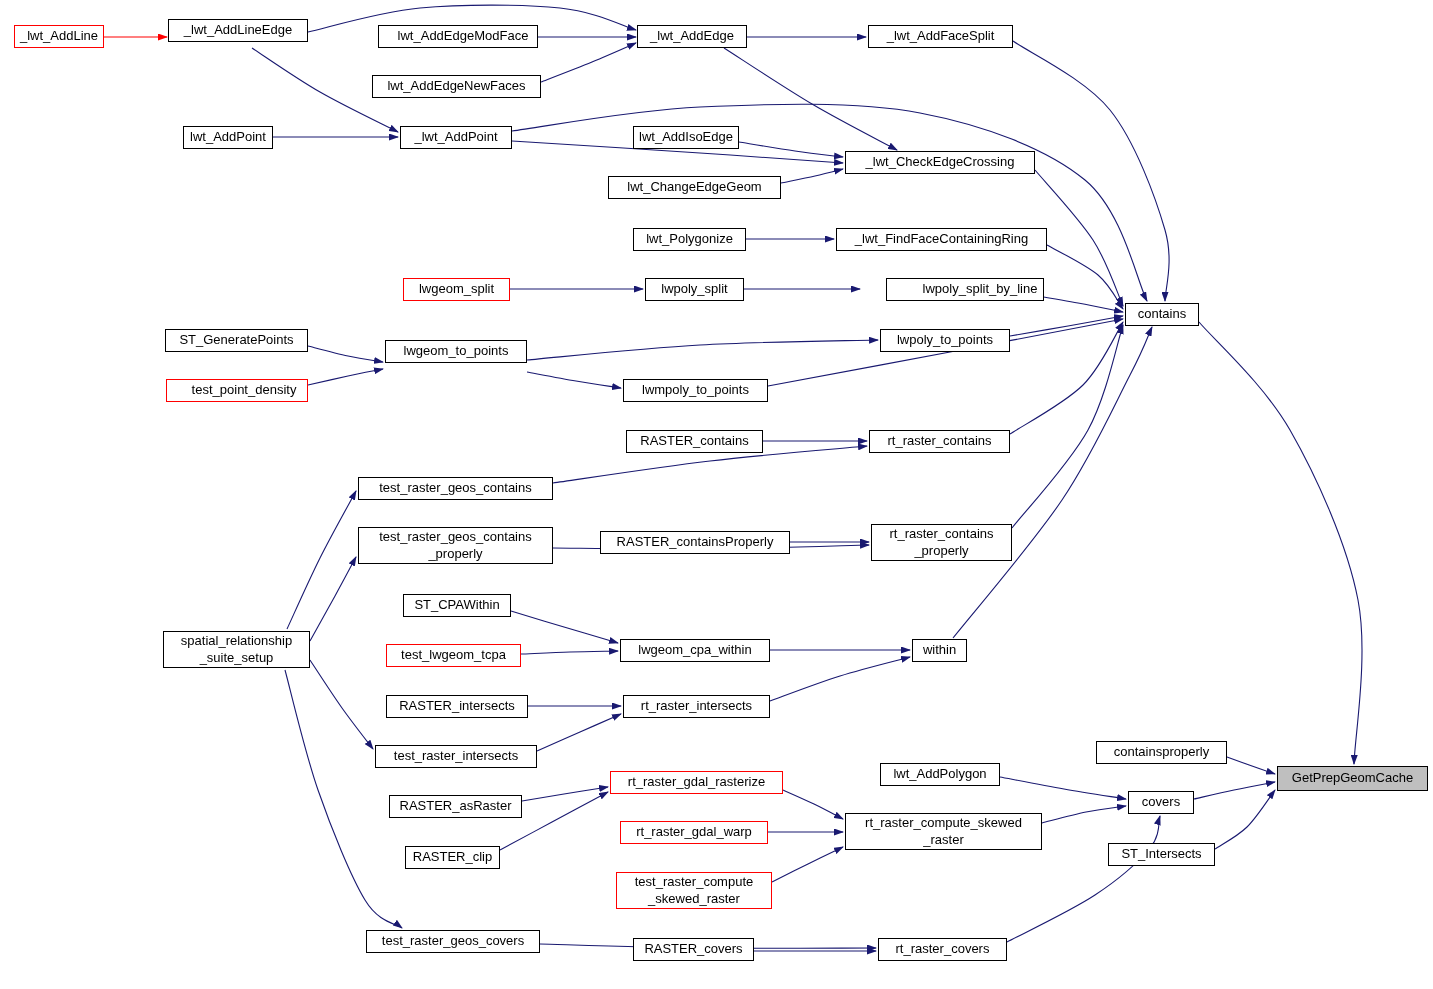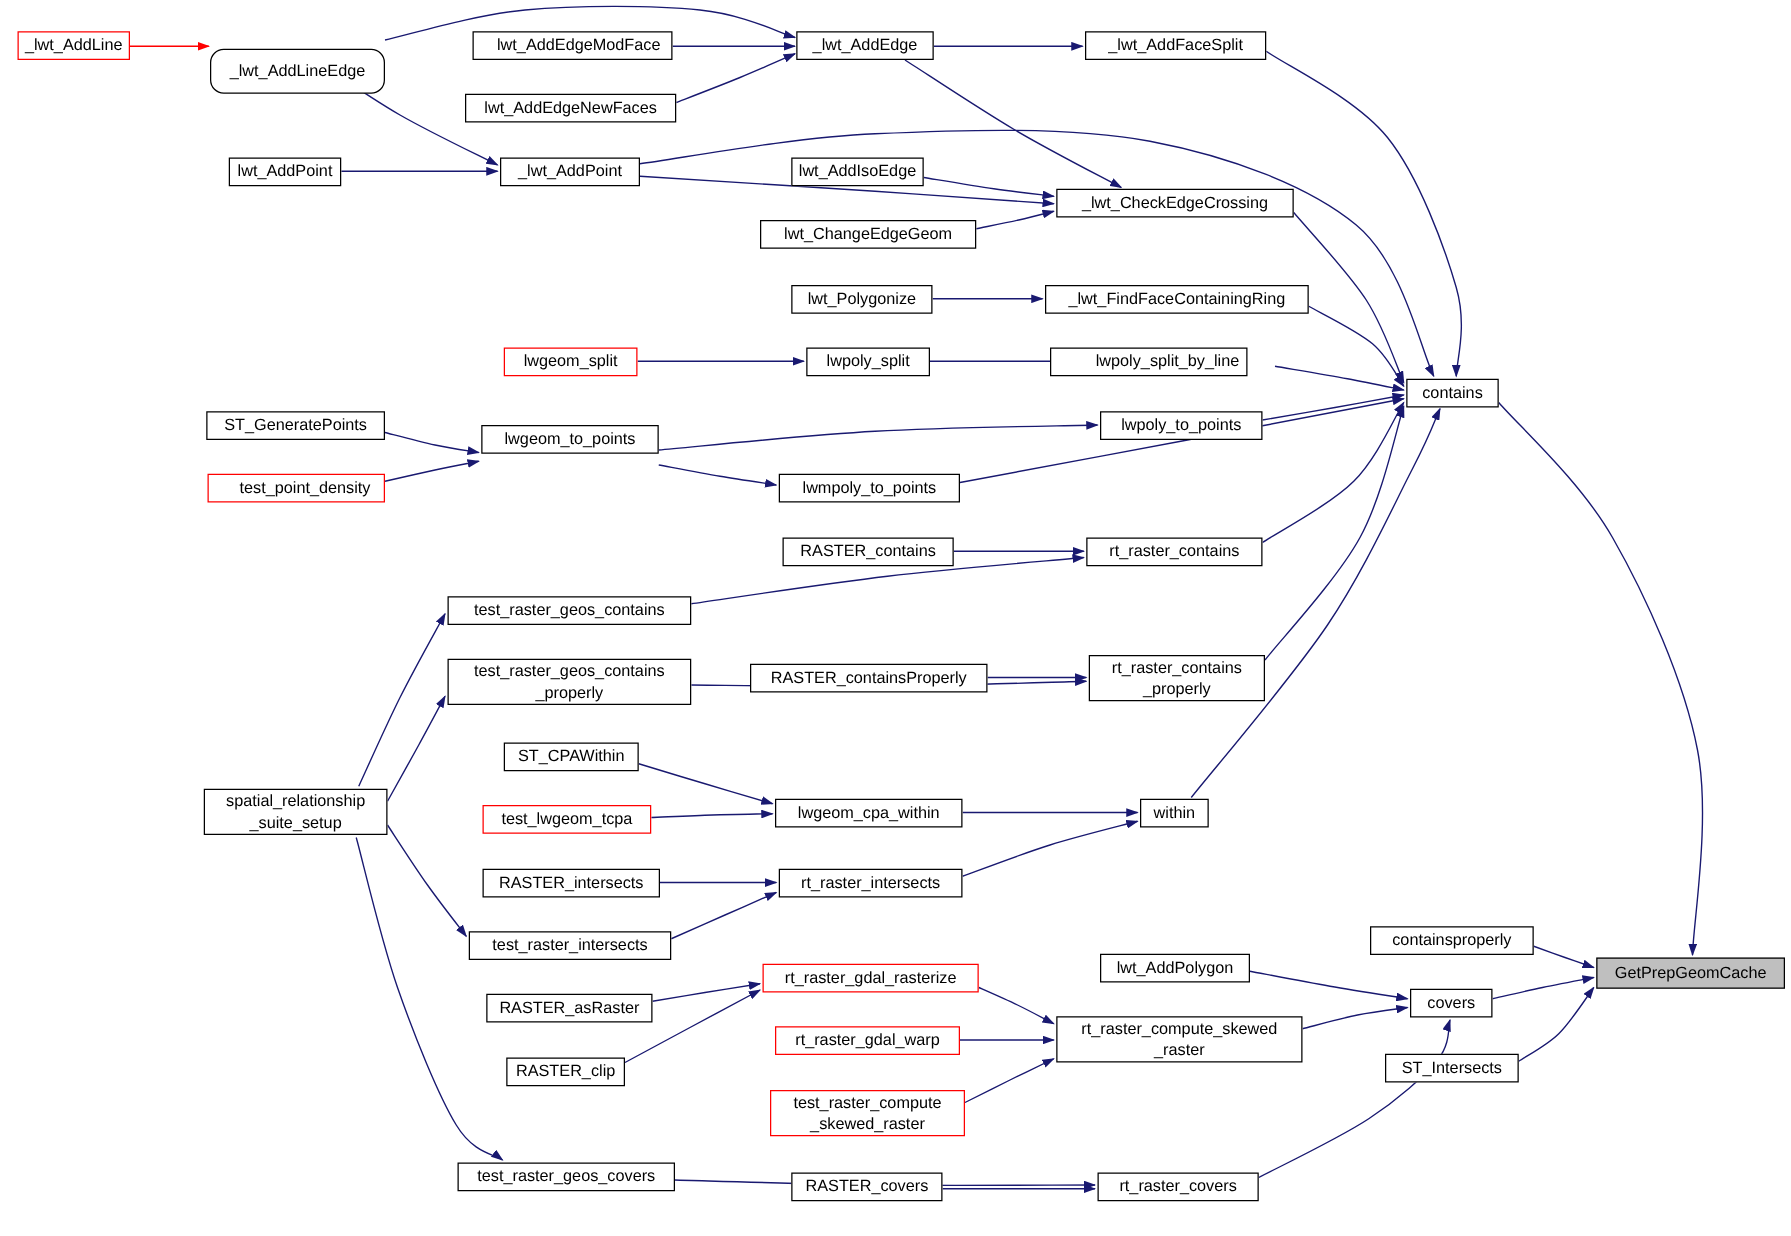--- a/index.html
+++ b/index.html
@@ -97,35 +97,35 @@
         <path d="M1007,942 C1021.7,934.2 1071.2,910.7 1095,895 C1118.8,879.3 1139.2,861.2 1150,848 C1160.8,834.8 1158.3,821.3 1160,816" fill="none" stroke="#191970" stroke-width="1.1" marker-end="url(#arrow-blue)"></path>
         <path d="M540,944 C566.7,944.7 644.0,947.3 700,948 C756.0,948.7 846.7,948.0 876,948" fill="none" stroke="#191970" stroke-width="1.1" marker-end="url(#arrow-blue)"></path>
         <path d="M754,951 L876,951" fill="none" stroke="#191970" stroke-width="1.1" marker-end="url(#arrow-blue)"></path>
         <path d="M1199,322 C1214.2,340.0 1263.5,383.7 1290,430 C1316.5,476.3 1347.3,544.3 1358,600 C1368.7,655.7 1354.7,736.7 1354,764" fill="none" stroke="#191970" stroke-width="1.1" marker-end="url(#arrow-blue)"></path>
         <path d="M1227,757 C1231.2,758.5 1244.0,763.2 1252,766 C1260.0,768.8 1271.2,772.7 1275,774" fill="none" stroke="#191970" stroke-width="1.1" marker-end="url(#arrow-blue)"></path>
         <path d="M1194,799 C1200.7,797.5 1220.5,792.8 1234,790 C1247.5,787.2 1268.2,783.3 1275,782" fill="none" stroke="#191970" stroke-width="1.1" marker-end="url(#arrow-blue)"></path>
         <path d="M1215,849 C1220.3,845.3 1237.0,836.8 1247,827 C1257.0,817.2 1270.3,796.2 1275,790" fill="none" stroke="#191970" stroke-width="1.1" marker-end="url(#arrow-blue)"></path>
       </g>
   </svg>
 <div class="node truncated" style="left: 14px; top: 25px; width: 90px; height: 23px;">_lwt_AddLine</div>
-    <div class="node" style="left: 168px; top: 39px; width: 140px; height: 36px; border-radius: 11px;">_lwt_AddLineEdge</div>
+    <div class="node" style="left: 168px; top: 19px; width: 140px; height: 23px;">_lwt_AddLineEdge</div>
     <div class="node" style="left: 378px; top: 25px; width: 160px; height: 23px; padding-left: 12px;">lwt_AddEdgeModFace</div>
     <div class="node" style="left: 637px; top: 25px; width: 110px; height: 23px;">_lwt_AddEdge</div>
     <div class="node" style="left: 868px; top: 25px; width: 145px; height: 23px;">_lwt_AddFaceSplit</div>
     <div class="node" style="left: 372px; top: 75px; width: 169px; height: 23px;">lwt_AddEdgeNewFaces</div>
     <div class="node" style="left: 183px; top: 126px; width: 90px; height: 23px;">lwt_AddPoint</div>
     <div class="node" style="left: 400px; top: 126px; width: 112px; height: 23px;">_lwt_AddPoint</div>
     <div class="node" style="left: 633px; top: 126px; width: 106px; height: 23px;">lwt_AddIsoEdge</div>
     <div class="node" style="left: 845px; top: 151px; width: 190px; height: 23px;">_lwt_CheckEdgeCrossing</div>
     <div class="node" style="left: 608px; top: 176px; width: 173px; height: 23px;">lwt_ChangeEdgeGeom</div>
     <div class="node" style="left: 633px; top: 228px; width: 113px; height: 23px;">lwt_Polygonize</div>
     <div class="node" style="left: 836px; top: 228px; width: 211px; height: 23px;">_lwt_FindFaceContainingRing</div>
     <div class="node truncated" style="left: 403px; top: 278px; width: 107px; height: 23px;">lwgeom_split</div>
     <div class="node" style="left: 645px; top: 278px; width: 99px; height: 23px;">lwpoly_split</div>
-    <div class="node" style="left: 840px; top: 278px; width: 158px; height: 23px; padding-left: 32px;">lwpoly_split_by_line</div>
+    <div class="node" style="left: 886px; top: 278px; width: 158px; height: 23px; padding-left: 32px;">lwpoly_split_by_line</div>
     <div class="node" style="left: 1125px; top: 303px; width: 74px; height: 23px;">contains</div>
     <div class="node" style="left: 165px; top: 329px; width: 143px; height: 23px;">ST_GeneratePoints</div>
     <div class="node" style="left: 880px; top: 329px; width: 130px; height: 23px;">lwpoly_to_points</div>
     <div class="node" style="left: 385px; top: 340px; width: 142px; height: 23px;">lwgeom_to_points</div>
     <div class="node truncated" style="left: 166px; top: 379px; width: 142px; height: 23px; padding-left: 16px;">test_point_density</div>
     <div class="node" style="left: 623px; top: 379px; width: 145px; height: 23px;">lwmpoly_to_points</div>
     <div class="node" style="left: 626px; top: 430px; width: 137px; height: 23px;">RASTER_contains</div>
     <div class="node" style="left: 869px; top: 430px; width: 141px; height: 23px;">rt_raster_contains</div>
     <div class="node" style="left: 358px; top: 477px; width: 195px; height: 23px;">test_raster_geos_contains</div>
     <div class="node" style="left: 358px; top: 527px; width: 195px; height: 37px;">test_raster_geos_contains

